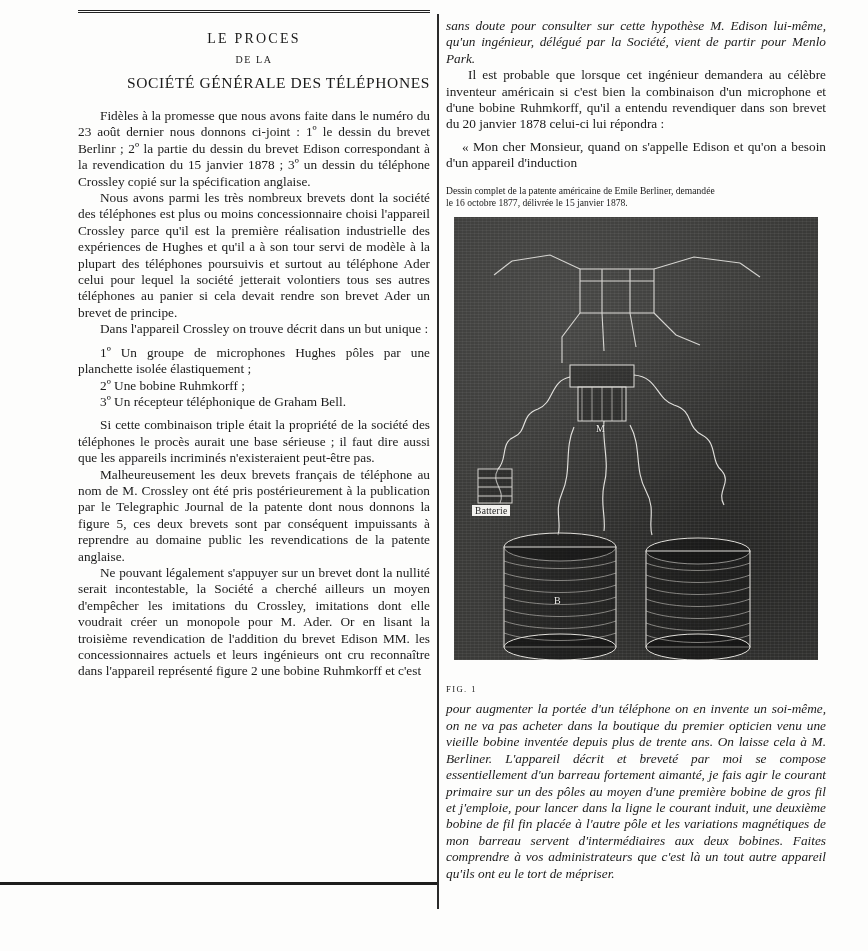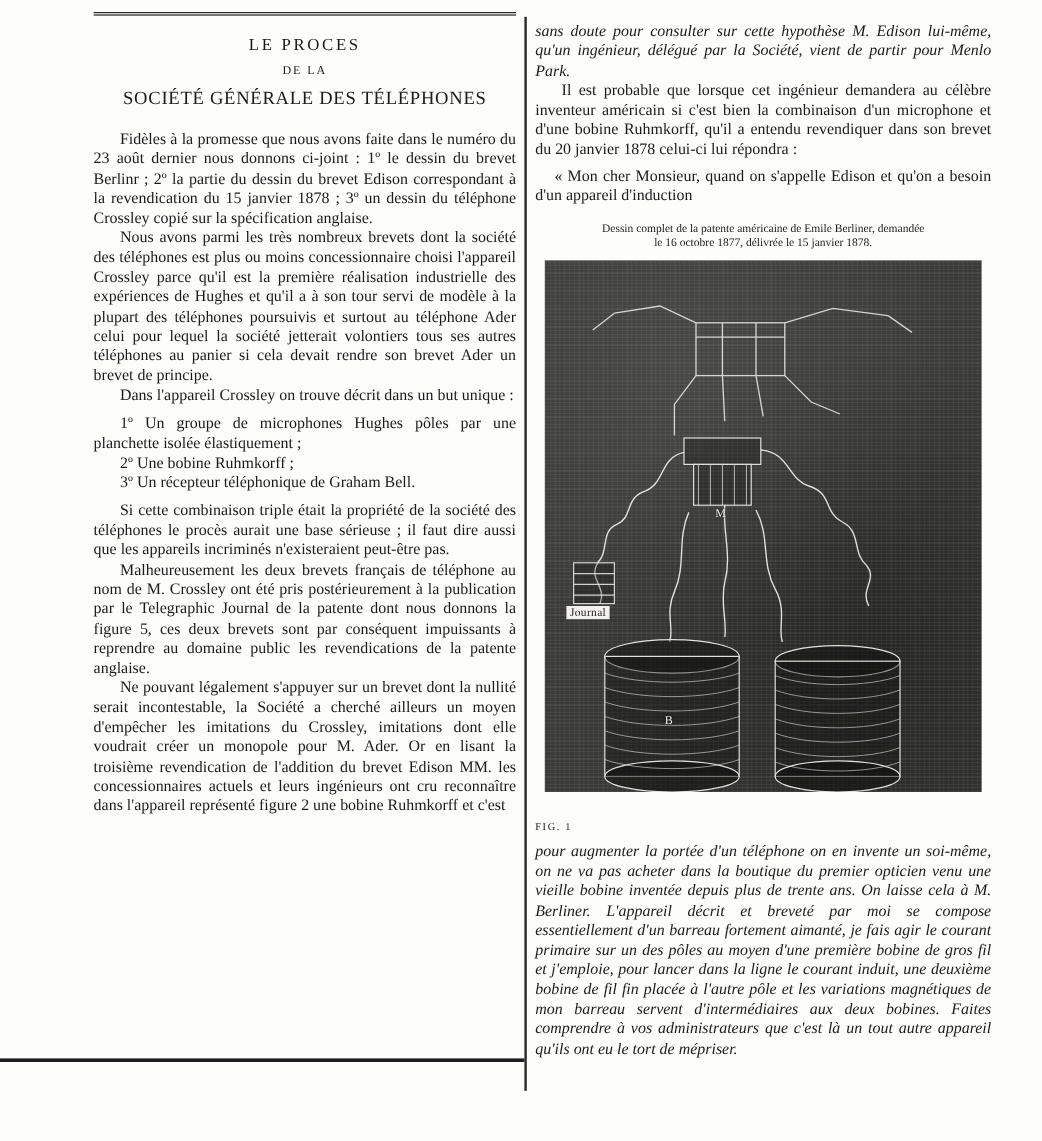--- a/index.html
+++ b/index.html
@@ -73,21 +73,21 @@
     font-family: "Liberation Serif", serif;
   }
   .head-small {
     text-align: center;
     font-size: 10px;
     letter-spacing: 1.6px;
     margin: 0 0 9px 0;
     font-weight: normal;
   }
   .head-society {
-    text-align: center;
+    text-align: right;
     font-size: 15.5px;
     letter-spacing: 0.6px;
     margin: 0 0 16px 0;
     font-weight: normal;
   }
   
   p.body {
     margin: 0;
     font-size: 13.3px;
     line-height: 16.4px;
@@ -109,21 +109,21 @@
     margin: 6px 0 0 0;
     font-size: 13.3px;
     line-height: 16.4px;
     text-align: justify;
     text-indent: 16px;
   }
   
   .fig-caption {
     font-size: 9.6px;
     line-height: 12.4px;
-    text-align: center;
+    text-align: left;
     margin: 13px 0 8px 0;
     font-family: "Liberation Serif", serif;
   }
   
   .figure-box {
     position: relative;
     width: 364px;
     height: 443px;
     margin: 0 auto;
     background: #3a3a38;
@@ -284,21 +284,21 @@
 
         <g stroke="#e6e4df" stroke-width="1" fill="rgba(0,0,0,0.25)" opacity="0.9">
           <rect x="24" y="252" width="34" height="34"></rect>
           <line x1="24" y1="261" x2="58" y2="261"></line>
           <line x1="24" y1="270" x2="58" y2="270"></line>
           <line x1="24" y1="279" x2="58" y2="279"></line>
         </g>
       </svg>
 
       <div class="fig-label" style="left:142px; top:206px;">M</div>
-      <div class="batt-label" style="left:18px; top:288px;">Journal</div>
+      <div class="batt-label" style="left:18px; top:288px;">Batterie</div>
       <div class="fig-label" style="left:100px; top:378px;">B</div>
     </div>
 
     <div class="fig-num">FIG. 1</div>
 
     <p class="body noindent" style="margin-top:7px;">pour augmenter la portée d'un téléphone on en invente un soi-même, on ne va pas acheter dans la boutique du premier opticien venu une vieille bobine inventée depuis plus de trente ans. On laisse cela à M. Berliner. L'appareil décrit et breveté par moi se compose essentiellement d'un barreau fortement aimanté, je fais agir le courant primaire sur un des pôles au moyen d'une première bobine de gros fil et j'emploie, pour lancer dans la ligne le courant induit, une deuxième bobine de fil fin placée à l'autre pôle et les variations magnétiques de mon barreau servent d'intermédiaires aux deux bobines. Faites comprendre à vos administrateurs que c'est là un tout autre appareil qu'ils ont eu le tort de mépriser.</p>
 
   </div>
 
 </div>

